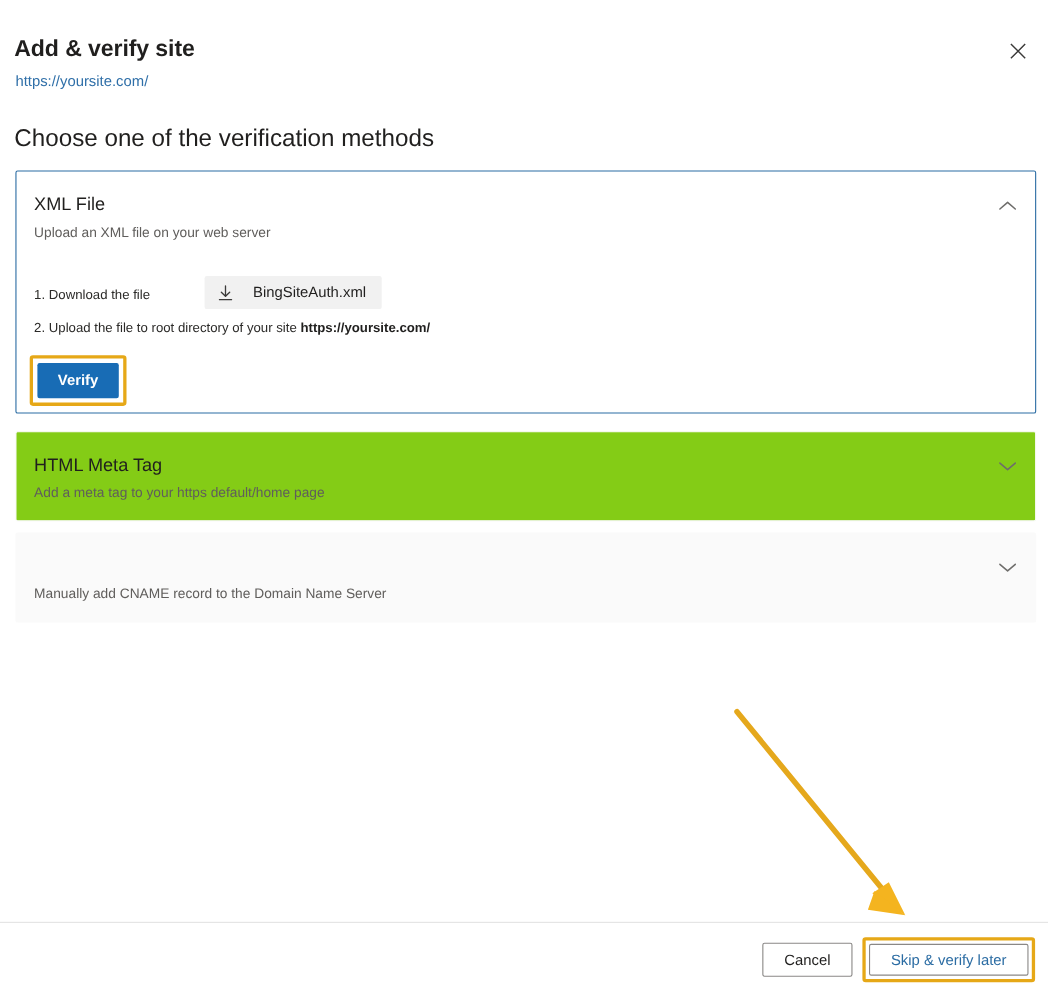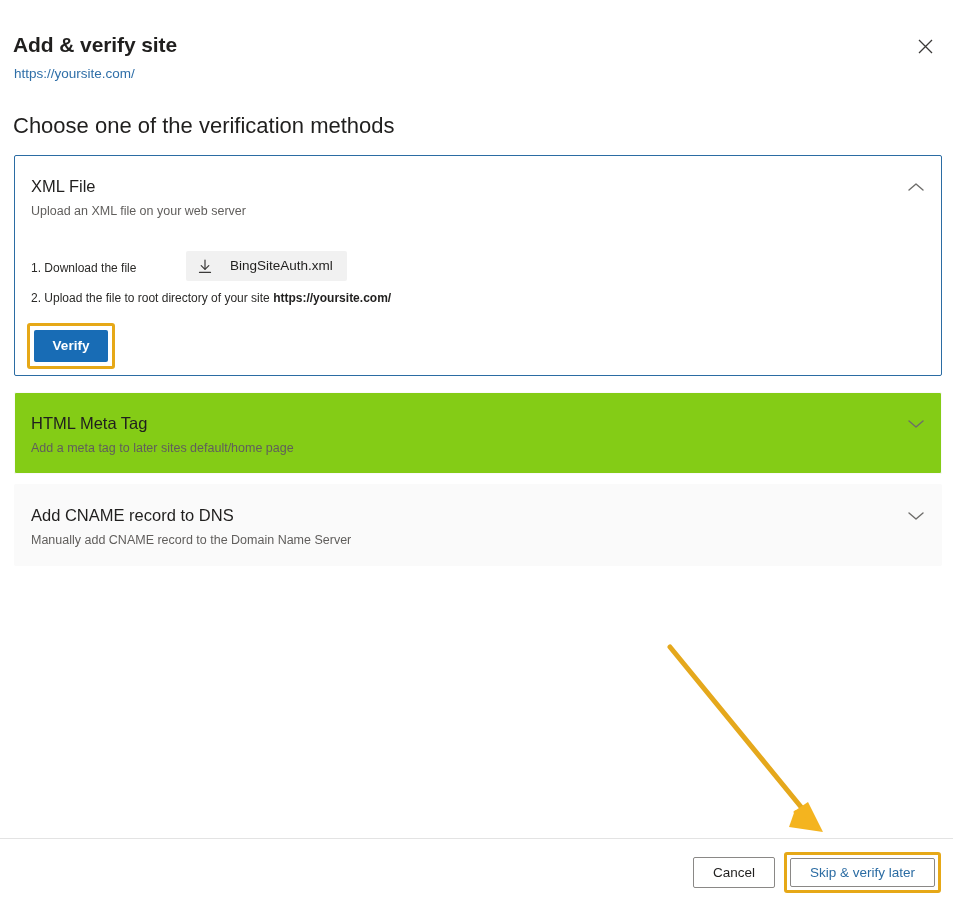--- a/index.html
+++ b/index.html
@@ -303,32 +303,31 @@
     </button>
 
     <div class="step step-2"><span>2. Upload the file to root directory of your site </span><span class="strong">https://yoursite.com/</span></div>
 
     <div class="verify-highlight"></div>
     <button class="verify-btn">Verify</button>
   </div>
 
   <div class="method-card card-collapsed-1">
     <div class="card-title">HTML Meta Tag</div>
-    <div class="card-sub">Add a meta tag to later sites default/home page</div>
+    <div class="card-sub">Add a meta tag to your https default/home page</div>
     <button class="chevron-btn">
       <span>
         <svg width="18" height="12" viewBox="0 0 18 12" aria-hidden="true">
           <path d="M2 3 L9 9 L16 3" stroke="#6e6d6b" stroke-width="1.4" fill="none" stroke-linecap="round" stroke-linejoin="round"></path>
         </svg>
       </span>
     </button>
   </div>
 
   <div class="method-card card-collapsed-2">
-    <div class="card-title">Add CNAME record to DNS</div>
     <div class="card-sub">Manually add CNAME record to the Domain Name Server</div>
     <button class="chevron-btn">
       <span>
         <svg width="18" height="12" viewBox="0 0 18 12" aria-hidden="true">
           <path d="M2 3 L9 9 L16 3" stroke="#6e6d6b" stroke-width="1.4" fill="none" stroke-linecap="round" stroke-linejoin="round"></path>
         </svg>
       </span>
     </button>
   </div>
 

